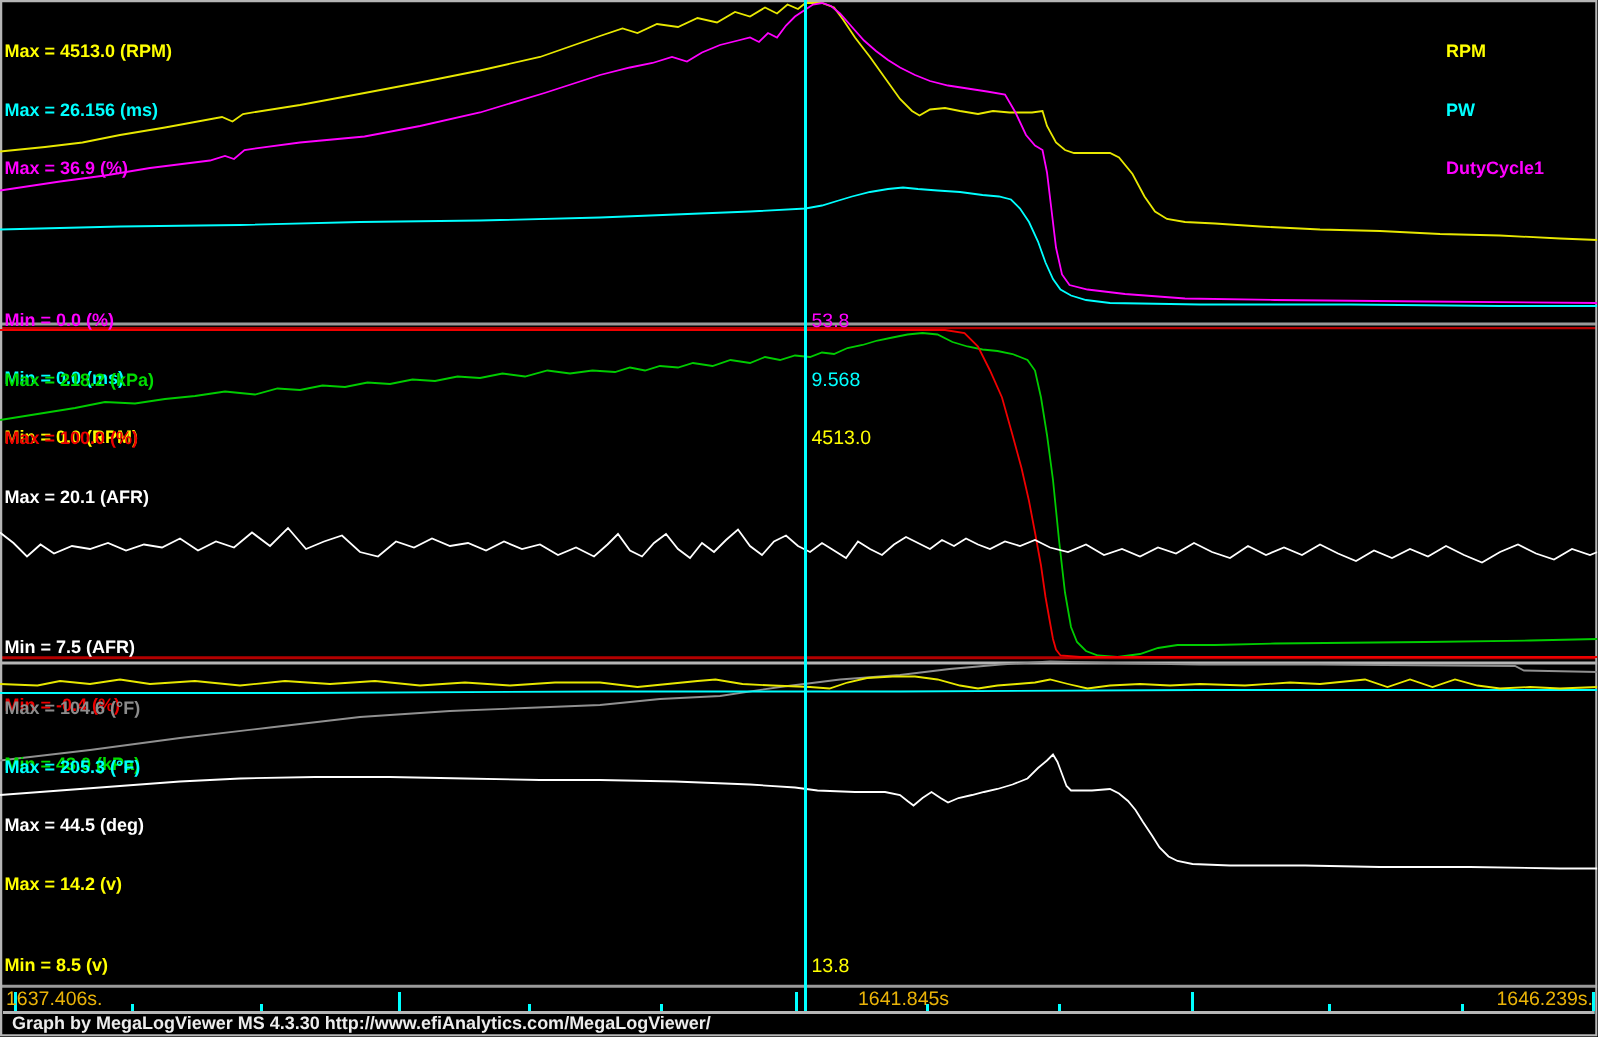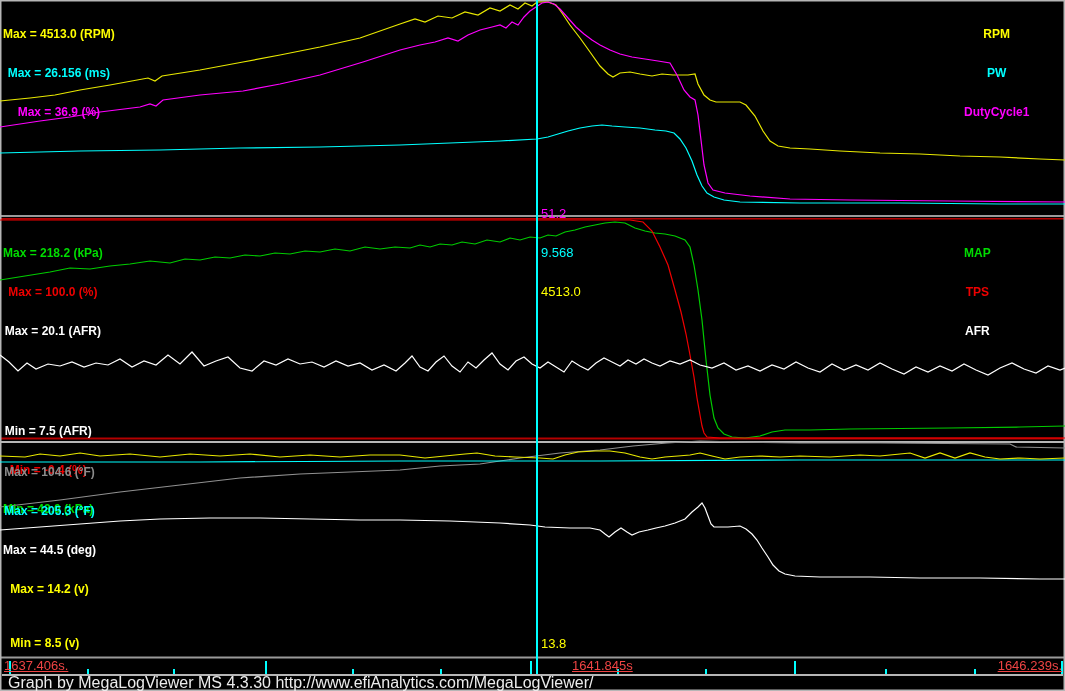--- a/index.html
+++ b/index.html
@@ -1,27 +1,27 @@
 <!DOCTYPE html>
 <html><head>
 <meta charset="utf-8">
 <style>
   html,body{margin:0;padding:0;background:#222;}
   .win{position:relative;width:1065px;height:691px;background:#000;overflow:hidden;
        font-family:"Liberation Sans",sans-serif;}
   svg{position:absolute;left:0;top:0;}
-  .lbl{position:absolute;font-size:12px;font-weight:bold;line-height:13px;white-space:pre;z-index:5;text-align:center;}
+  .lbl{position:absolute;font-size:12px;font-weight:bold;line-height:13px;white-space:pre;z-index:5;}
   .vals{position:absolute;font-size:13px;font-weight:normal;line-height:13px;white-space:pre;z-index:5;}
-  .tlabel{position:absolute;top:659px;font-size:13px;line-height:13px;color:#ef4444;z-index:5;text-decoration:underline;}
+  .tlabel{position:absolute;top:659px;font-size:13px;line-height:13px;color:#eab308;z-index:5;}
   .yellow{color:#ffff00}.cyan{color:#00ffff}.magenta{color:#ff00ff}
   .green{color:#00dd00}.red{color:#ee0000}.white{color:#ffffff}.gray{color:#8c8c8c}
   .spk{margin-left:-21px}
   .statusbar{position:absolute;left:2px;right:2px;bottom:2px;height:13px;background:#000;
-       border-top:2px solid #b6b6b6;color:#ececec;font-size:16px;line-height:13px;
-       padding-left:6px;z-index:6;white-space:nowrap;}
+       border-top:2px solid #b6b6b6;color:#ececec;font-size:12px;line-height:13px;
+       padding-left:6px;z-index:6;white-space:nowrap;font-weight:bold;}
 </style>
 </head>
 <body>
 
 <div class="win">
 
   <svg id="plot" width="1065" height="691" viewBox="0 0 1065 691">
     <rect x="0" y="215" width="1065" height="2" fill="#9a9a9a"></rect>
     <rect x="0" y="218" width="1065" height="1.5" fill="#b40000"></rect>
     <rect x="0" y="437.5" width="1065" height="2" fill="#b40000"></rect>
@@ -57,35 +57,35 @@
   <div class="lbl" style="left:3px;top:2px">
     <div class="yellow">Max = 4513.0 (RPM)</div>
     <div class="cyan">Max = 26.156 (ms)</div>
     <div class="magenta">Max = 36.9 (%)</div>
   </div>
   <div class="lbl" style="left:964px;top:2px">
     <div class="yellow">RPM</div>
     <div class="cyan">PW</div>
     <div class="magenta">DutyCycle1</div>
   </div>
+  <div class="lbl" style="left:3px;top:181px">
+    <div class="magenta">Min = 0.0 (%)</div>
+    <div class="cyan">Min = 0.0 (ms)</div>
+    <div class="yellow">Min = 0.0 (RPM)</div>
+  </div>
   <div class="vals" style="left:541px;top:181px">
-    <div class="magenta">51.2</div>
+    <div class="magenta">53.8</div>
     <div class="cyan">9.568</div>
     <div class="yellow">4513.0</div>
   </div>
 
   <div class="lbl" style="left:3px;top:221px">
     <div class="green">Max = 218.2 (kPa)</div>
     <div class="red">Max = 100.0 (%)</div>
     <div class="white">Max = 20.1 (AFR)</div>
-  </div>
-  <div class="lbl" style="left:964px;top:221px">
-    <div class="green">MAP</div>
-    <div class="red">TPS</div>
-    <div class="white">AFR</div>
   </div>
   <div class="lbl" style="left:3px;top:399px">
     <div class="white">Min = 7.5 (AFR)</div>
     <div class="red">Min = -0.4 (%)</div>
     <div class="green">Min = 43.0 (kPa)</div>
   </div>
 
   <div class="lbl" style="left:3px;top:440px">
     <div class="gray">Max = 104.6 (°F)</div>
     <div class="cyan">Max = 205.3 (°F)</div>

